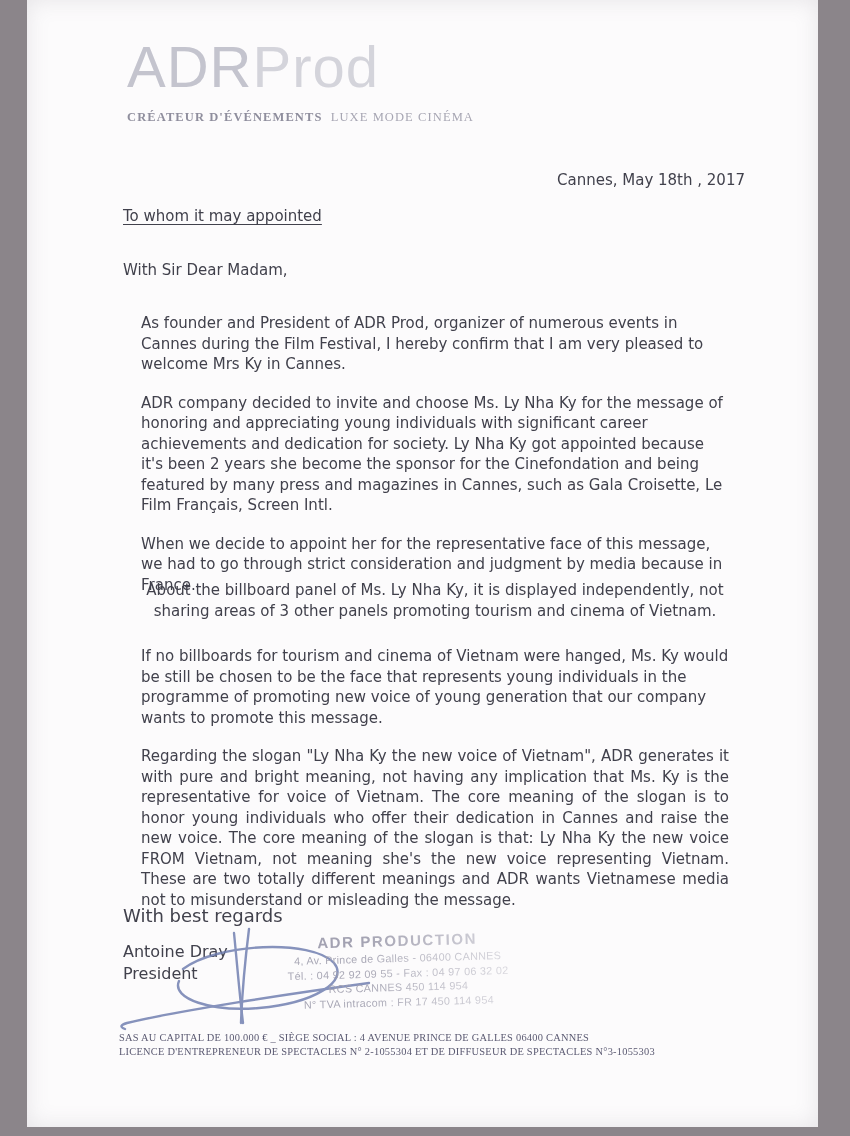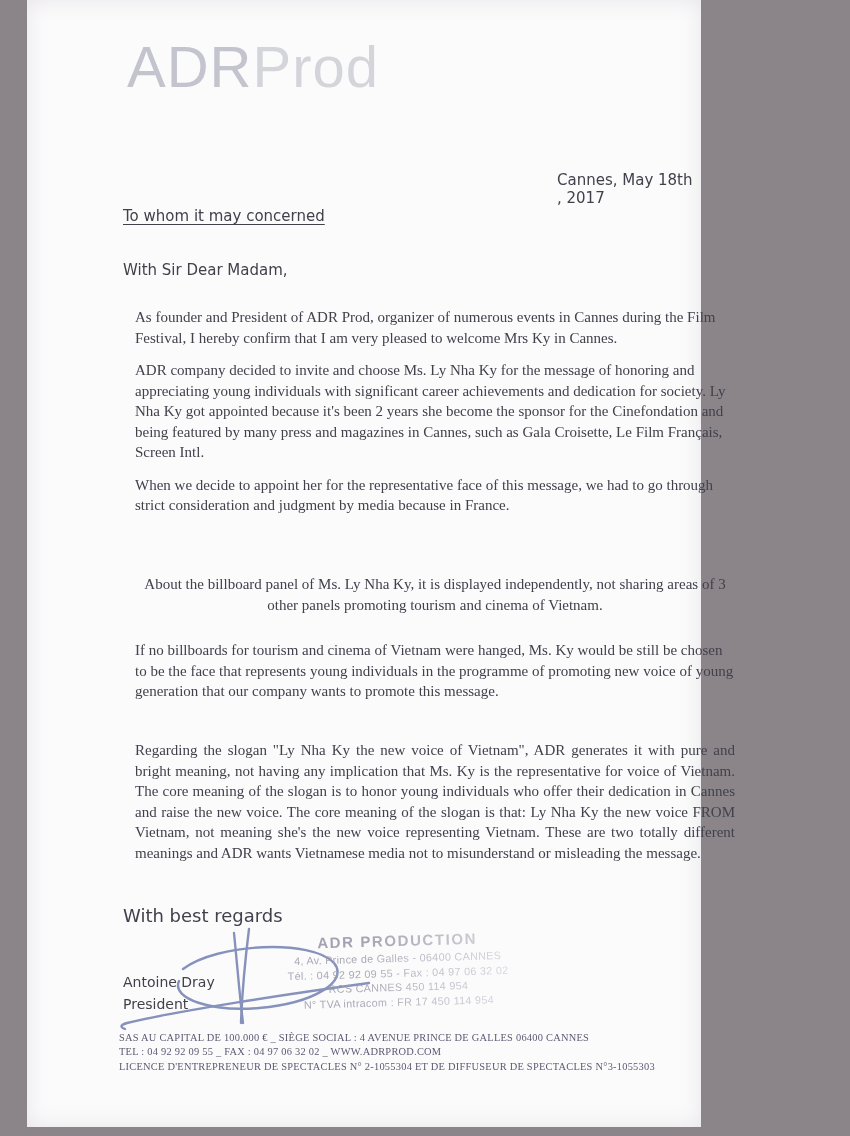--- a/index.html
+++ b/index.html
@@ -2,21 +2,21 @@
 <html><head>
 <meta charset="utf-8">
 <style>
   html,body{margin:0;padding:0;background:#6e696e;}
   .photo{
     position:relative;width:850px;height:1136px;
     background:#8b858a;overflow:hidden;
     font-family:"DejaVu Sans","Liberation Sans",sans-serif;
   }
   .page{
-    position:absolute;left:27px;top:0;width:674px;height:1127px;
+    position:absolute;left:27px;top:0;width:791px;height:1127px;
     background:#fcfbfc;
     box-shadow:inset 0 0 22px rgba(120,115,125,0.16);
   }
   
   .logo{
     position:absolute;left:100px;top:38px;
     font-size:58px;font-weight:300;letter-spacing:1px;line-height:1;
     font-family:"Liberation Sans","DejaVu Sans",sans-serif;
   }
   .logo .adr{color:#c4c4ce;}
@@ -33,29 +33,29 @@
   .dateline{position:absolute;left:530px;top:171px;font-size:15px;}
   .salutation{
     position:absolute;left:96px;top:207px;font-size:15px;
     text-decoration:underline;text-underline-offset:3px;
   }
   .greeting{position:absolute;left:96px;top:261px;font-size:15px;}
   .block{
     position:absolute;left:96px;width:624px;
     font-size:15px;line-height:20.5px;
   }
-  .block p{margin:12px;font-family:Liberation Serif, serif;}
+  .block p{margin:18px;}
   .b1{top:295px;}
   .b2{top:562px;text-align:center;}
   .b3{top:628px;}
   .b4{top:728px;text-align:justify;}
   .closing{position:absolute;left:96px;top:905px;font-size:18px;}
   .signatory{
-    position:absolute;left:96px;top:971px;
-    font-size:14px;line-height:22px;
+    position:absolute;left:96px;top:941px;
+    font-size:16px;line-height:22px;
   }
   
   .sig-svg{position:absolute;left:60px;top:925px;pointer-events:none;}
   
   .stamp{
     position:absolute;left:246px;top:932px;width:250px;
     text-align:center;color:#a09fae;transform:rotate(-1.6deg);
     opacity:0.9;
     -webkit-mask-image:linear-gradient(to right,rgba(0,0,0,1) 35%,rgba(0,0,0,0.35) 100%);
     mask-image:linear-gradient(to right,rgba(0,0,0,1) 35%,rgba(0,0,0,0.35) 100%);
@@ -73,23 +73,27 @@
 </style>
 </head>
 <body>
 
 <div class="photo">
   <div class="page">
 
     <div class="logo">
       <span class="adr">ADR</span><span class="prod">Prod</span>
     </div>
+    <div class="tagline">
+      <span class="bold">CRÉATEUR D'ÉVÉNEMENTS</span>
+      <span class="light">LUXE MODE CINÉMA</span>
+    </div>
 
     <div class="dateline ink">Cannes, May 18th , 2017</div>
-    <div class="salutation ink">To whom it may concerned</div>
+    <div class="salutation ink">To whom it may appointed</div>
     <div class="greeting ink">With Sir Dear Madam,</div>
 
     <div class="block b1 ink">
       <p>As founder and President of ADR Prod, organizer of numerous events in Cannes during the Film Festival, I hereby confirm that I am very pleased to welcome Mrs Ky in Cannes.</p>
       <p>ADR company decided to invite and choose Ms. Ly Nha Ky for the message of honoring and appreciating young individuals with significant career achievements and dedication for society. Ly Nha Ky got appointed because it's been 2 years she become the sponsor for the Cinefondation and being featured by many press and magazines in Cannes, such as Gala Croisette, Le Film Français, Screen Intl.</p>
       <p>When we decide to appoint her for the representative face of this message, we had to go through strict consideration and judgment by media because in France.</p>
     </div>
     <div class="block b2 ink">
       <p>About the billboard panel of Ms. Ly Nha Ky, it is displayed independently, not sharing areas of 3 other panels promoting tourism and cinema of Vietnam.</p>
     </div>
@@ -119,18 +123,17 @@
     <div class="stamp">
       <div class="s1">ADR PRODUCTION</div>
       <div class="s">4, Av. Prince de Galles - 06400 CANNES</div>
       <div class="s">Tél. : 04 92 92 09 55 - Fax : 04 97 06 32 02</div>
       <div class="s">RCS CANNES 450 114 954</div>
       <div class="s">N° TVA intracom : FR 17 450 114 954</div>
     </div>
 
     <div class="footer">
       <div>SAS AU CAPITAL DE 100.000 € _ SIÈGE SOCIAL : 4 AVENUE PRINCE DE GALLES 06400 CANNES</div>
-      <div>TEL : 04 92 92 09 55 _ FAX : 04 97 06 32 02 _ WWW.ADRPROD.COM</div>
       <div>LICENCE D'ENTREPRENEUR DE SPECTACLES N° 2-1055304 ET DE DIFFUSEUR DE SPECTACLES N°3-1055303</div>
     </div>
 
   </div>
 </div>
 
 </body></html>

